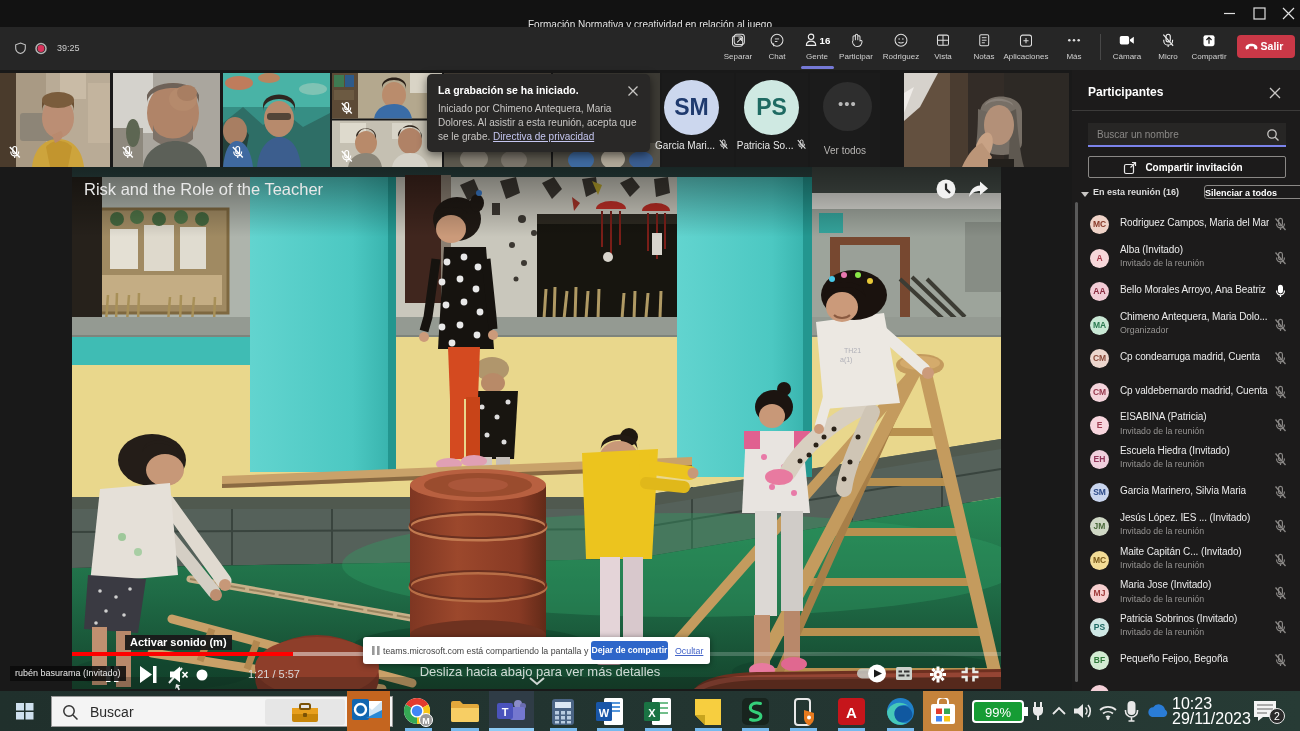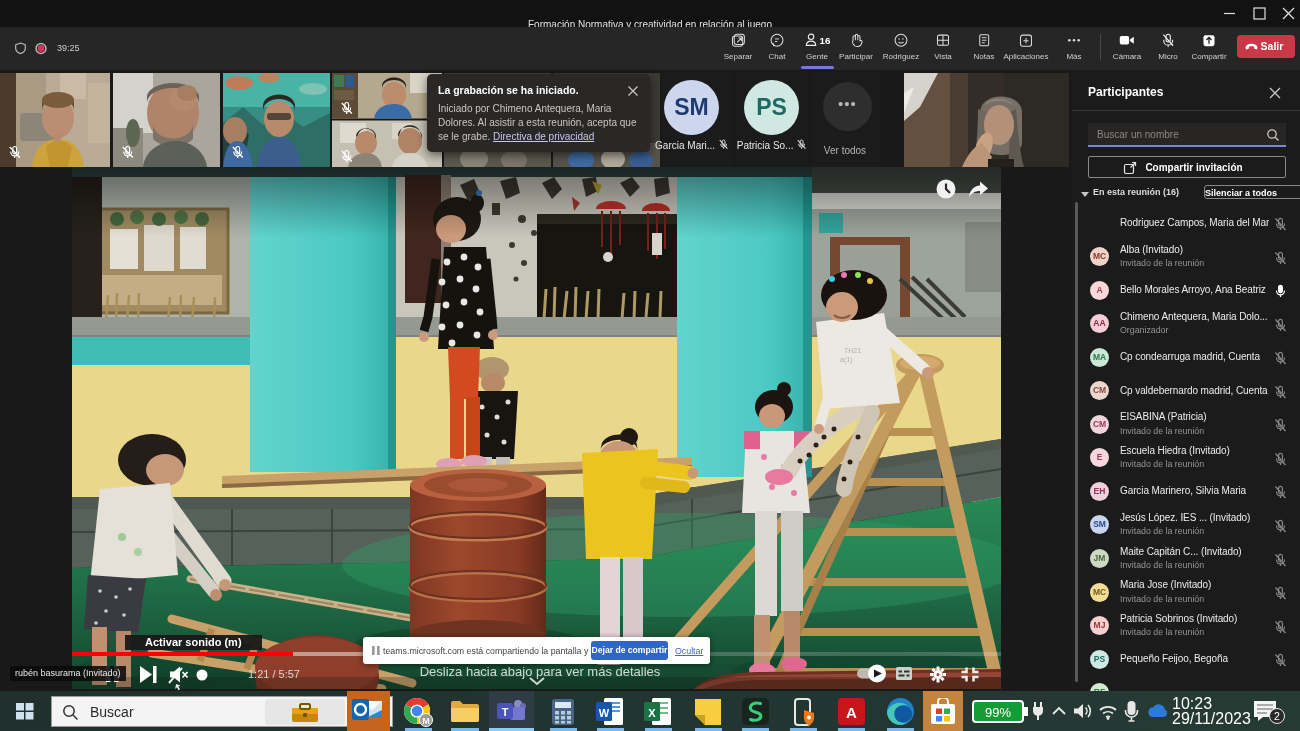--- a/index.html
+++ b/index.html
@@ -16,21 +16,21 @@
   .tbtn .ic { display:block; margin:0 auto; height:17px; transform:scale(0.85); transform-origin:center top; }
   .tbtn .lb { display:block; font-size:8px; margin-top:2px; color:#d0d0d0; white-space:nowrap; }
   
   .strip { position:absolute; left:0; top:70px; width:1072px; height:97px; background:#191919; }
   .tile { position:absolute; top:3px; height:94px; overflow:hidden; background:#222; }
   
   .stage { position:absolute; left:0; top:167px; width:1072px; height:524px; background:#191919; }
   
   .panel { position:absolute; left:1072px; top:70px; width:228px; height:621px; background:#1c1b1b; overflow:hidden; }
   .prow { position:absolute; left:0; width:228px; height:33px; }
-  .pav { position:absolute; left:18px; top:0; width:19px; height:19px; border-radius:50%; font-size:8.5px; font-weight:bold; text-align:center; line-height:19px;margin-top:32px; }
+  .pav { position:absolute; left:18px; top:0; width:19px; height:19px; border-radius:50%; font-size:8.5px; font-weight:bold; text-align:center; line-height:19px; }
   .pnm { position:absolute; left:48px; font-size:10px; letter-spacing:-0.1px; color:#ebebeb; white-space:nowrap; max-width:153px; overflow:hidden; }
   .psb { position:absolute; left:48px; font-size:8.8px; color:#979593; white-space:nowrap; }
   .pmic { position:absolute; left:201px; }
   
   .taskbar { position:absolute; left:0; top:691px; width:1300px; height:40px;
      background:linear-gradient(90deg,#20302c 0%,#223430 40%,#243632 70%,#273b35 100%); }
 </style>
 </head>
 <body>
 <div class="screen">
@@ -636,31 +636,32 @@
           <circle cx="798" cy="114" r="3" fill="#e8c838"></circle>
         <path d="M762 148 C766 152 774 152 778 148" stroke="#8a5a40" stroke-width="2" fill="none"></path>
       </g>
 
       <rect x="0" y="0" width="929" height="70" fill="url(#topshade)"></rect>
       <path d="M622 522 Q635 506 685 505 L929 502 V522 Z" fill="#6e3020"></path>
       <path d="M622 522 Q638 509 688 508 L929 505 V510 L688 513 Q650 514 632 522 Z" fill="#954534"></path>
       <rect x="0" y="510" width="929" height="12" fill="#10130f" opacity="0.25"></rect>
     </svg>
 
+    <div class="abs" style="left:84px;top:13px;font-size:16.5px;color:#e8e8e8">Risk and the Role of the Teacher</div>
     <svg class="abs" style="left:935px;top:12px" width="56" height="20">
       <circle cx="11" cy="10" r="9.5" fill="#f1f1f1"></circle>
         <path d="M11 4.5 V10 L15 14" stroke="#2a2a2a" stroke-width="2.2" fill="none"></path>
       <path d="M34 18 C35 11 39 7 45 6.5 V2.5 L53 9.5 L45 16 V12 C40 12 37 14 34 18 Z" fill="#f1f1f1"></path>
     </svg>
 
     <div class="abs" style="left:72px;top:485px;width:929px;height:4px;background:rgba(255,255,255,0.2)"></div>
     <div class="abs" style="left:72px;top:485px;width:568px;height:4px;background:rgba(255,255,255,0.35)"></div>
     <div class="abs" style="left:72px;top:485px;width:221px;height:4px;background:#f00"></div>
 
-    <div class="abs" style="left:125px;top:468px;height:15px;background:rgba(25,25,25,0.95);color:#fff;font-size:11px;font-weight:bold;line-height:15px;padding:0 20px">Activar sonido (m)</div>
+    <div class="abs" style="left:125px;top:468px;height:15px;background:rgba(25,25,25,0.95);color:#fff;font-size:11px;font-weight:bold;line-height:15px;padding:0 5px">Activar sonido (m)</div>
 
     <svg class="abs" style="left:100px;top:497px" width="120" height="28">
       <rect x="6" y="2" width="4.5" height="16" fill="#fff"></rect>
         <rect x="14" y="2" width="4.5" height="16" fill="#fff"></rect>
       <path d="M40 2 L52 10.5 L40 19 Z" fill="#fff"></path>
         <rect x="53" y="2" width="3.5" height="17" fill="#fff"></rect>
       <g transform="translate(68,0)">
           <path d="M2 7.5 H6 L12 2.5 V18.5 L6 13.5 H2 Z" fill="#fff"></path>
       <path d="M14.5 8 L19.5 13.5 M19.5 8 L14.5 13.5" stroke="#fff" stroke-width="1.8"></path>
       <path d="M1 19 L14 4" stroke="#fff" stroke-width="2" opacity="0.9"></path>

